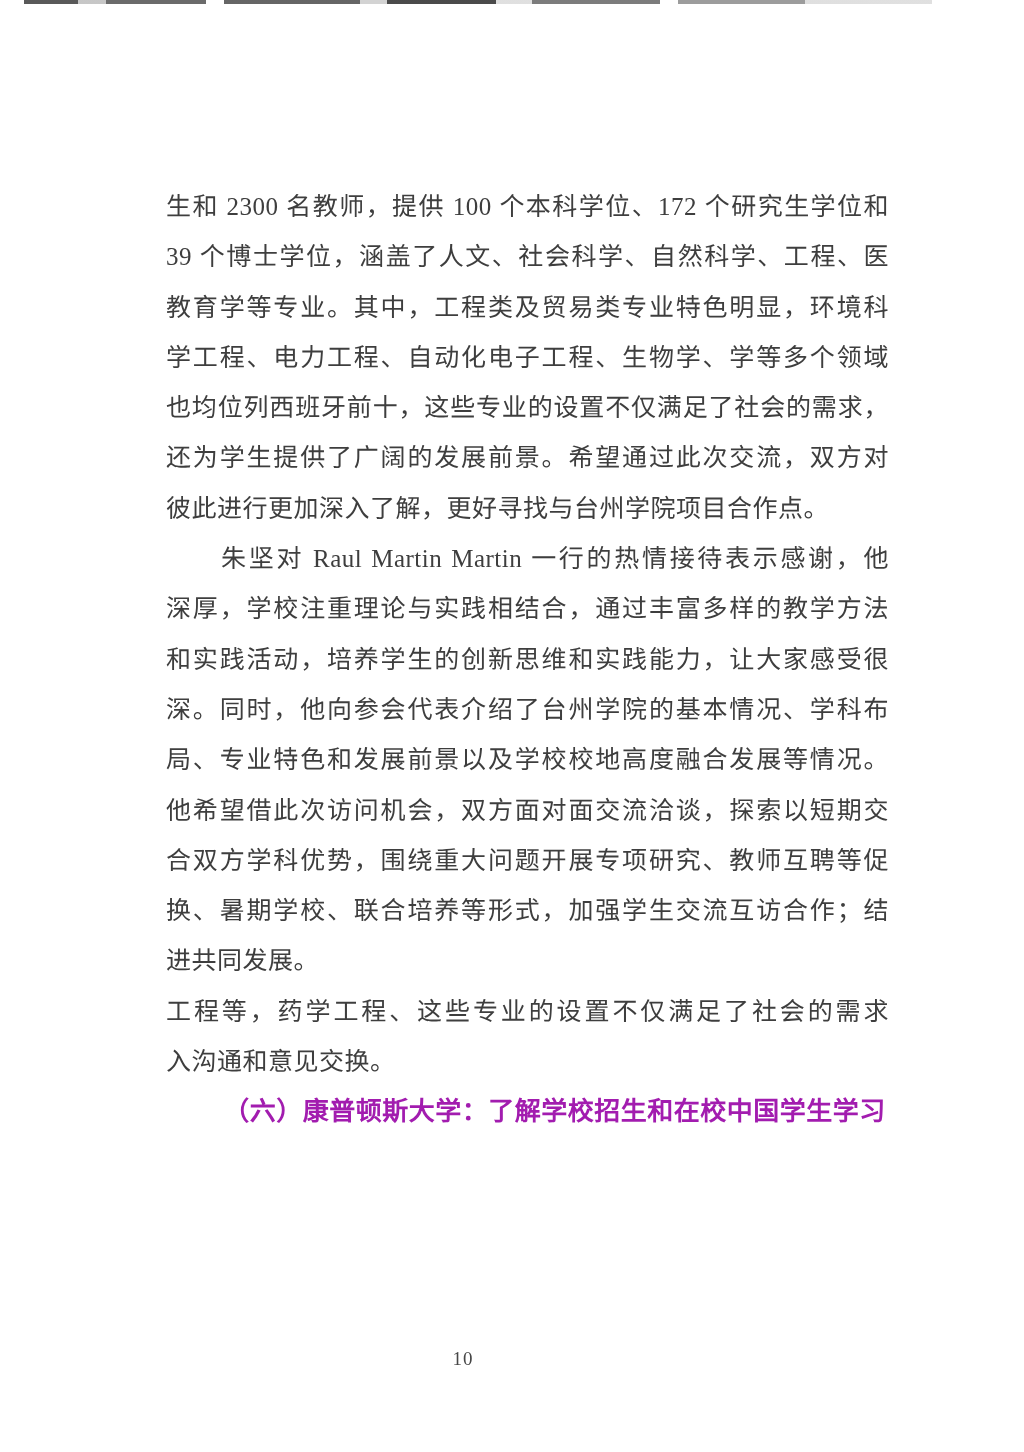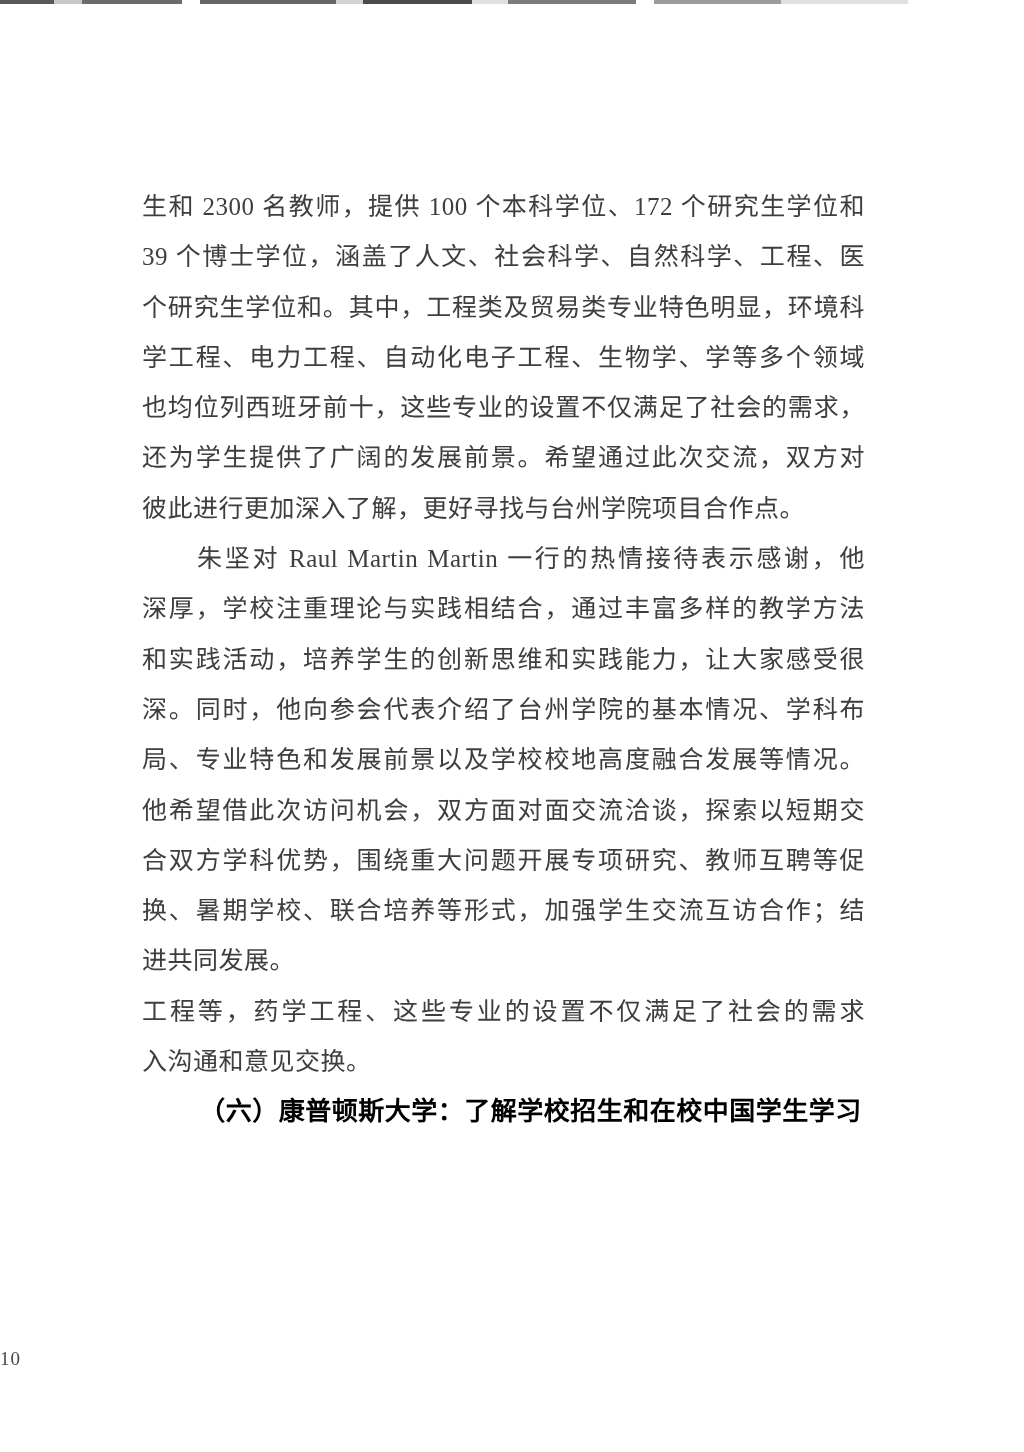--- a/index.html
+++ b/index.html
@@ -11,20 +11,21 @@
     height: 1452px;
     background: #ffffff;
     overflow: hidden;
     font-family: "Liberation Serif", "DejaVu Serif", serif;
   }
   .page {
     position: relative;
     width: 878px;
     height: 1452px;
     background: #ffffff;
+    margin-left: 24px;
   }
   
   .scan-edge {
     position: absolute;
     top: 0;
     left: 0;
     width: 908px;
     height: 4px;
     background: linear-gradient(90deg,
       rgba(60,60,60,.85) 0 6%,  rgba(130,130,130,.45) 6% 9%,
@@ -54,43 +55,44 @@
   
   .line { white-space: normal; overflow: hidden; }
   .line.no-fill {
     text-align-last: left;
   }
   .line.indent {
     text-indent: 2.2em;
   }
   .line.bold {
     font-weight: 700;
-    color: #000000;
+    color: #a21caf;
     font-size: 26px;
   }
   .page-number {
     position: absolute;
     left: 0;
     top: 1348px;
     width: 100%;
+    text-align: center;
     font-size: 19px;
     color: #474747;
     font-family: "Liberation Serif", "DejaVu Serif", serif;
     letter-spacing: 1px;
   }
 </style>
 </head>
 <body style="background: rgb(255, 255, 255);">
 
 <div class="page">
   <div class="scan-edge"></div>
   <div class="text-block" style="color: rgb(62, 62, 62);">
       <div class="line">生和 2300 名教师，提供 100 个本科学位、172 个研究生学位和</div>
       <div class="line">39 个博士学位，涵盖了人文、社会科学、自然科学、工程、医</div>
-      <div class="line">个研究生学位和。其中，工程类及贸易类专业特色明显，环境科</div>
+      <div class="line">教育学等专业。其中，工程类及贸易类专业特色明显，环境科</div>
       <div class="line">学工程、电力工程、自动化电子工程、生物学、学等多个领域</div>
       <div class="line">也均位列西班牙前十，这些专业的设置不仅满足了社会的需求，</div>
       <div class="line">还为学生提供了广阔的发展前景。希望通过此次交流，双方对</div>
       <div class="line no-fill">彼此进行更加深入了解，更好寻找与台州学院项目合作点。</div>
       <div class="line indent">朱坚对 Raul Martin Martin 一行的热情接待表示感谢，他</div>
       <div class="line">深厚，学校注重理论与实践相结合，通过丰富多样的教学方法</div>
       <div class="line">和实践活动，培养学生的创新思维和实践能力，让大家感受很</div>
       <div class="line">深。同时，他向参会代表介绍了台州学院的基本情况、学科布</div>
       <div class="line">局、专业特色和发展前景以及学校校地高度融合发展等情况。</div>
       <div class="line">他希望借此次访问机会，双方面对面交流洽谈，探索以短期交</div>

